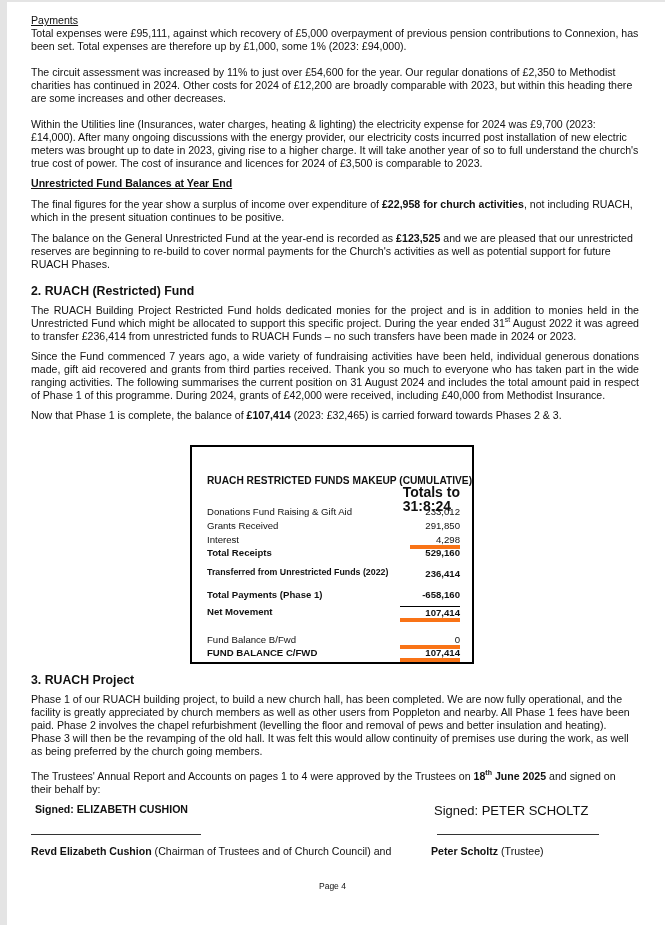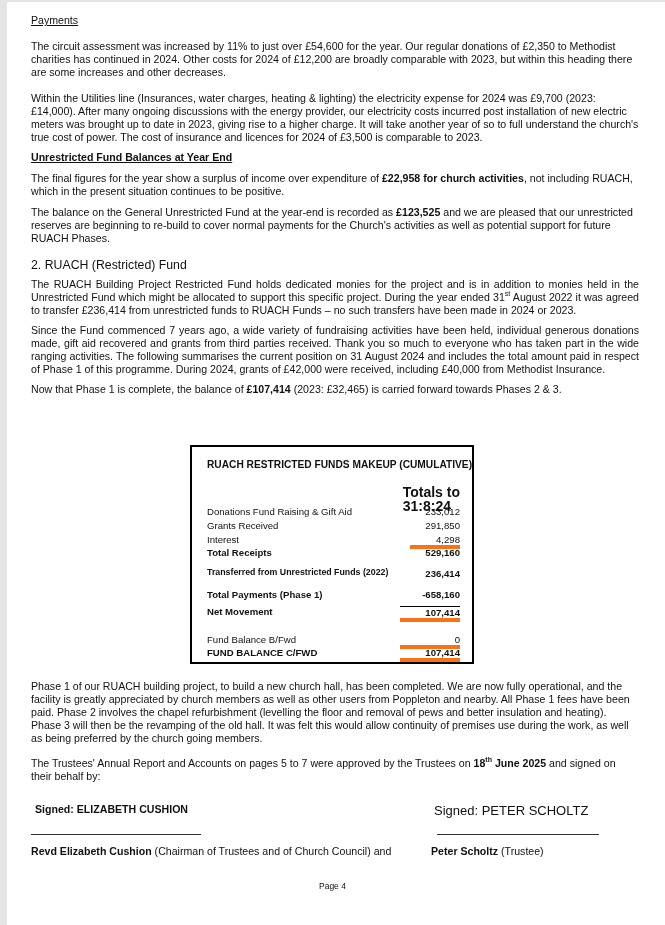--- a/index.html
+++ b/index.html
@@ -8,48 +8,49 @@
     background:#ffffff;
     font-family:"Liberation Sans", sans-serif;
     color:#111;
   }
   .left-gutter { position:absolute; left:0; top:0; width:7px; height:925px; background:#e4e4e4; }
   .top-gutter { position:absolute; left:0; top:0; width:665px; height:2px; background:#e4e4e4; }
   .page { position:absolute; left:31px; top:14px; width:608px; font-size:10.6px; line-height:13px; }
   p { margin:0; }
   .u { text-decoration:underline; }
   .heading-u { font-weight:bold; text-decoration:underline; }
-  .sec { font-weight:normal; font-size:12.3px; }
+  .sec { font-weight:bold; font-size:12.3px; }
   .just { text-align:justify; }
   b { font-weight:bold;text-align:center; }
   sup { font-size:7px; line-height:0; }
 
   .box {
     position:absolute; left:190px; top:445px; width:284px; height:219px;
     border:2px solid #000; box-sizing:border-box; font-size:9.6px;
   }
-  .box .title { position:absolute; left:15px; top:12px; font-weight:bold; font-size:10.2px; white-space:nowrap; }
+  .box .title { position:absolute; left:15px; top:28px; font-weight:bold; font-size:10.2px; white-space:nowrap; }
   .box .colhead { position:absolute; right:12px; top:26px; text-align:left; font-weight:bold; font-size:14px; line-height:14px;margin-top:12px; }
   .row { position:absolute; left:15px; right:12px; height:13px; }
   .row .lab { position:absolute; left:0; }
   .row .val { position:absolute; right:0; text-align:right; width:50px; }
   .row .val.line-top { border-top:1px solid #000; }
   .row .val.line-bottom { border-bottom:4px solid #f97316; }
   .bold { font-weight:bold; }
 
   .abs { position:absolute; white-space:nowrap; }
 </style>
 </head>
 <body>
 
 <div class="left-gutter"></div>
 <div class="top-gutter"></div>
 
 <div class="page">
   <p class="u">Payments</p>
+  <p>Total expenses were £95,111, against which recovery of £5,000 overpayment of previous pension contributions to Connexion, has been set. Total expenses are therefore up by £1,000, some 1% (2023: £94,000).</p>
   <p style="margin-top:13px">The circuit assessment was increased by 11% to just over £54,600 for the year. Our regular donations of £2,350 to Methodist charities has continued in 2024.  Other costs for 2024 of £12,200 are broadly comparable with 2023, but within this heading there are some increases and other decreases.</p>
   <p style="margin-top:13px">Within the Utilities line (Insurances, water charges, heating &amp; lighting) the electricity expense for 2024 was £9,700 (2023: £14,000).  After many ongoing discussions with the energy provider, our electricity costs incurred post installation of new electric meters was brought up to date in 2023, giving rise to a higher charge. It will take another year of so to full understand the church's true cost of power.  The cost of insurance and licences for 2024 of £3,500 is comparable to 2023.</p>
 
   <p class="heading-u" style="margin-top:7px">Unrestricted Fund Balances at Year End</p>
   <p style="margin-top:8px"><span>The final figures for the year show a surplus of income over expenditure of </span><b>£22,958 for church activities</b><span>, not including RUACH, which in the present situation continues to be positive.</span></p>
   <p style="margin-top:8px"><span>The balance on the General Unrestricted Fund at the year-end is recorded as </span><b>£123,525</b><span> and we are pleased that our unrestricted reserves are beginning to re-build to cover normal payments for the Church's activities as well as potential support for future RUACH Phases.</span></p>
 
   <p class="sec" style="margin-top:14px">2. RUACH (Restricted) Fund</p>
   <p class="just" style="margin-top:6px"><span>The RUACH Building Project Restricted Fund holds dedicated monies for the project and is in addition to monies held in the Unrestricted Fund which might be allocated to support this specific project.  During the year ended 31</span><sup>st</sup><span> August 2022 it was agreed to transfer £236,414 from unrestricted funds to RUACH Funds – no such transfers have been made in 2024 or 2023.</span></p>
   <p class="just" style="margin-top:7px">Since the Fund commenced 7 years ago, a wide variety of fundraising activities have been held, individual generous donations made, gift aid recovered and grants from third parties received.  Thank you so much to everyone who has taken part in the wide ranging activities. The following summarises the current position on 31 August 2024 and includes the total amount paid in respect of Phase 1 of this programme.  During 2024, grants of £42,000 were received, including £40,000 from Methodist Insurance.</p>
@@ -95,22 +96,23 @@
     <span class="lab">Fund Balance B/Fwd</span>
     <span class="val line-bottom" style="width:60px">0</span>
   </div>
   <div class="row bold" style="top:200px">
     <span class="lab">FUND BALANCE C/FWD</span>
     <span class="val line-bottom" style="width:60px">107,414</span>
   </div>
 </div>
 
 <div class="page" style="top:674px">
+  <p class="sec">3. RUACH Project</p>
   <p style="margin-top:6px">Phase 1 of our RUACH building project, to build a new church hall, has been completed. We are now fully operational, and the facility is greatly appreciated by church members as well as other users from Poppleton and nearby.  All Phase 1 fees have been paid.  Phase 2 involves the chapel refurbishment (levelling the floor and removal of pews and better insulation and heating).  Phase 3 will then be the revamping of the old hall. It was felt this would allow continuity of premises use during the work, as well as being preferred by the church going members.</p>
-  <p style="margin-top:12px"><span>The Trustees' Annual Report and Accounts on pages 5 to 7 were approved by the Trustees on </span><b>18</b><sup style="font-weight:bold">th</sup><b> June 2025</b><span> and signed on their behalf by:</span></p>
+  <p style="margin-top:12px"><span>The Trustees' Annual Report and Accounts on pages 1 to 4 were approved by the Trustees on </span><b>18</b><sup style="font-weight:bold">th</sup><b> June 2025</b><span> and signed on their behalf by:</span></p>
 </div>
 
 <div class="abs bold" style="left:35px; top:803px; font-size:10.6px; font-weight:bold">Signed:   ELIZABETH CUSHION</div>
 <div class="abs" style="left:434px; top:803px; font-size:13px; font-weight:normal">Signed:  PETER SCHOLTZ</div>
 
 <div class="abs" style="left:31px; top:826px; width:170px; border-bottom:1px solid #333; height:8px"></div>
 <div class="abs" style="left:437px; top:826px; width:162px; border-bottom:1px solid #333; height:8px"></div>
 
 <div class="abs" style="left:31px; top:845px; font-size:10.6px"><b>Revd Elizabeth Cushion</b><span> (Chairman of Trustees and of Church Council)  and</span></div>
 <div class="abs" style="left:431px; top:845px; font-size:10.6px"><b>Peter Scholtz</b><span> (Trustee)</span></div>

